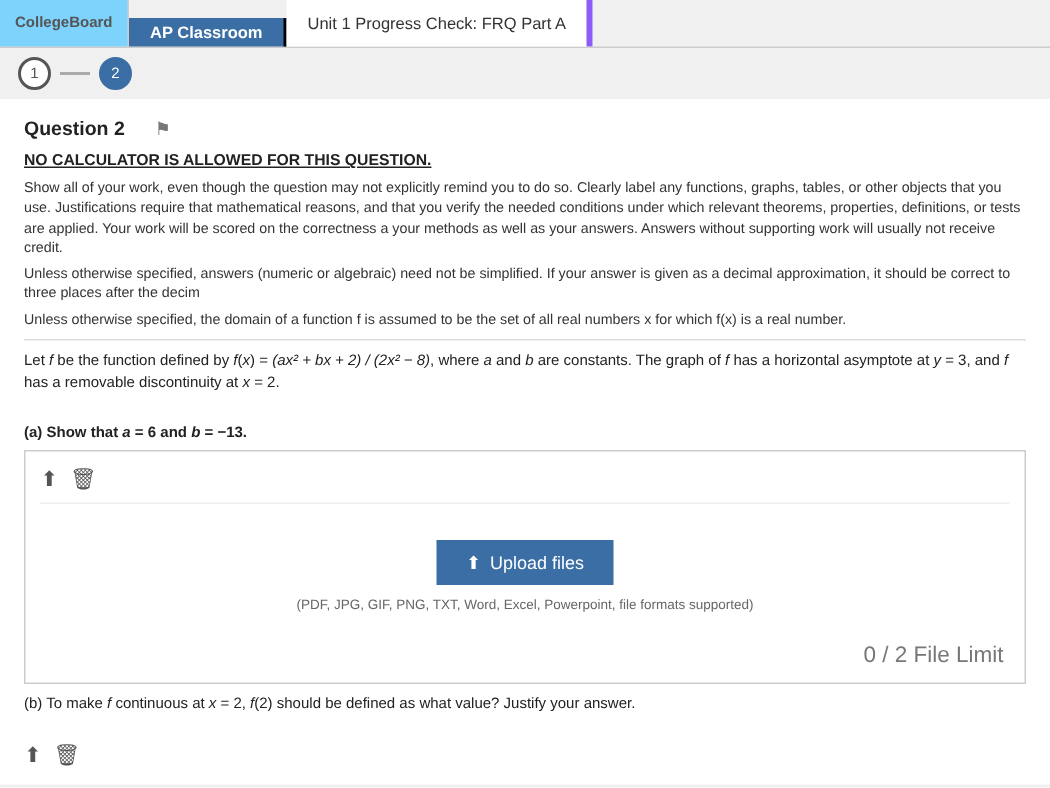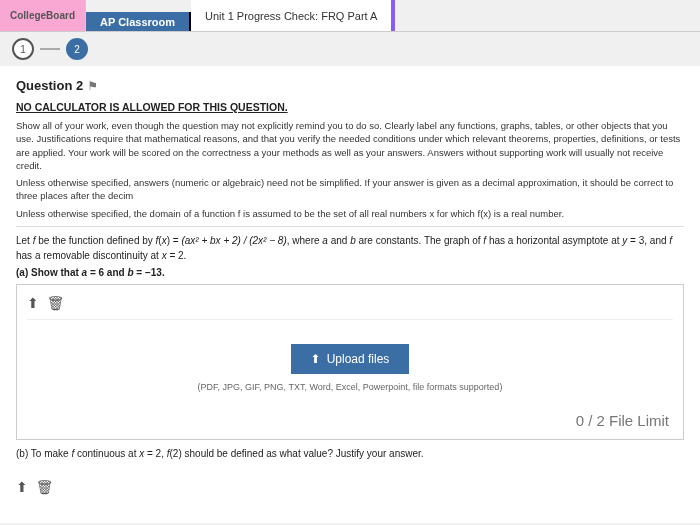--- a/index.html
+++ b/index.html
@@ -20,21 +20,21 @@
       border-bottom: 1px solid #ccc;
       height: 32px;
     }
     .top-bar-left {
       display: flex;
       align-items: center;
       padding: 0 10px;
       font-size: 11px;
       color: #555;
       border-right: 1px solid #ccc;
-      background: #f9a8d4;
+      background: #7dd3fc;
     }
     .collegeboard-logo {
       color: #555;
       font-size: 10px;
       font-weight: bold;
     }
     .ap-classroom-tab {
       display: flex;
       align-items: center;
       padding: 0 14px;
@@ -92,21 +92,21 @@
       background: white;
       margin: 0;
       padding: 12px 16px;
       height: calc(525px - 32px - 36px);
       overflow-y: auto;
     }
 
     .question-header {
       display: flex;
       align-items: center;
-      gap: 4px;
+      gap: 20px;
       margin-bottom: 8px;
     }
     .question-title {
       font-size: 13px;
       font-weight: bold;
       color: #222;
     }
     .question-flag-icon {
       font-size: 12px;
       color: #777;
@@ -131,21 +131,21 @@
     .divider {
       border: none;
       border-top: 1px solid #ddd;
       margin: 6px 0;
     }
 
     .problem-statement {
       font-size: 10px;
       color: #222;
       line-height: 1.5;
-      margin-bottom: 4px;
+      margin-bottom: 20px;
     }
 
     .sub-question {
       font-size: 10px;
       color: #222;
       margin-bottom: 6px;
       font-weight: bold;
     }
 
     

